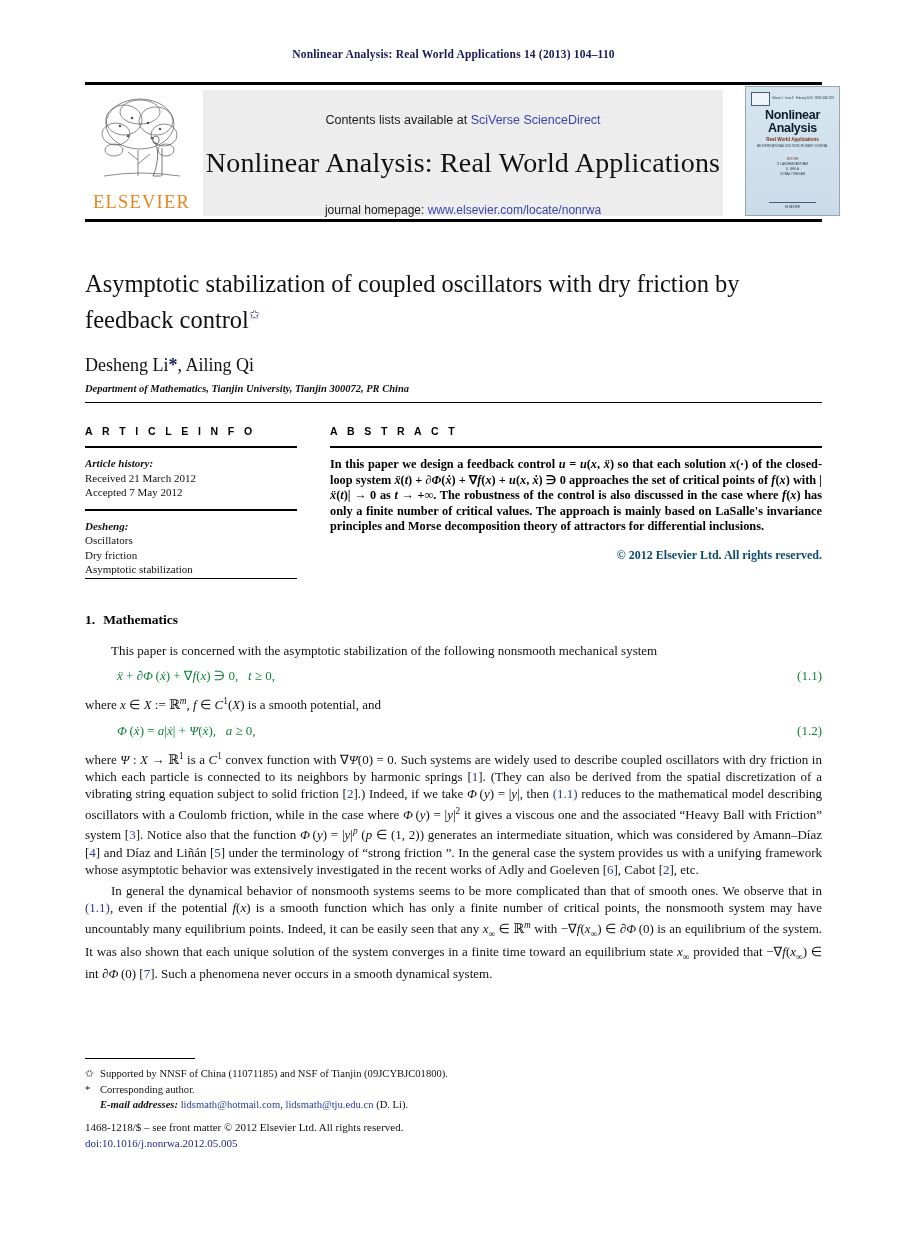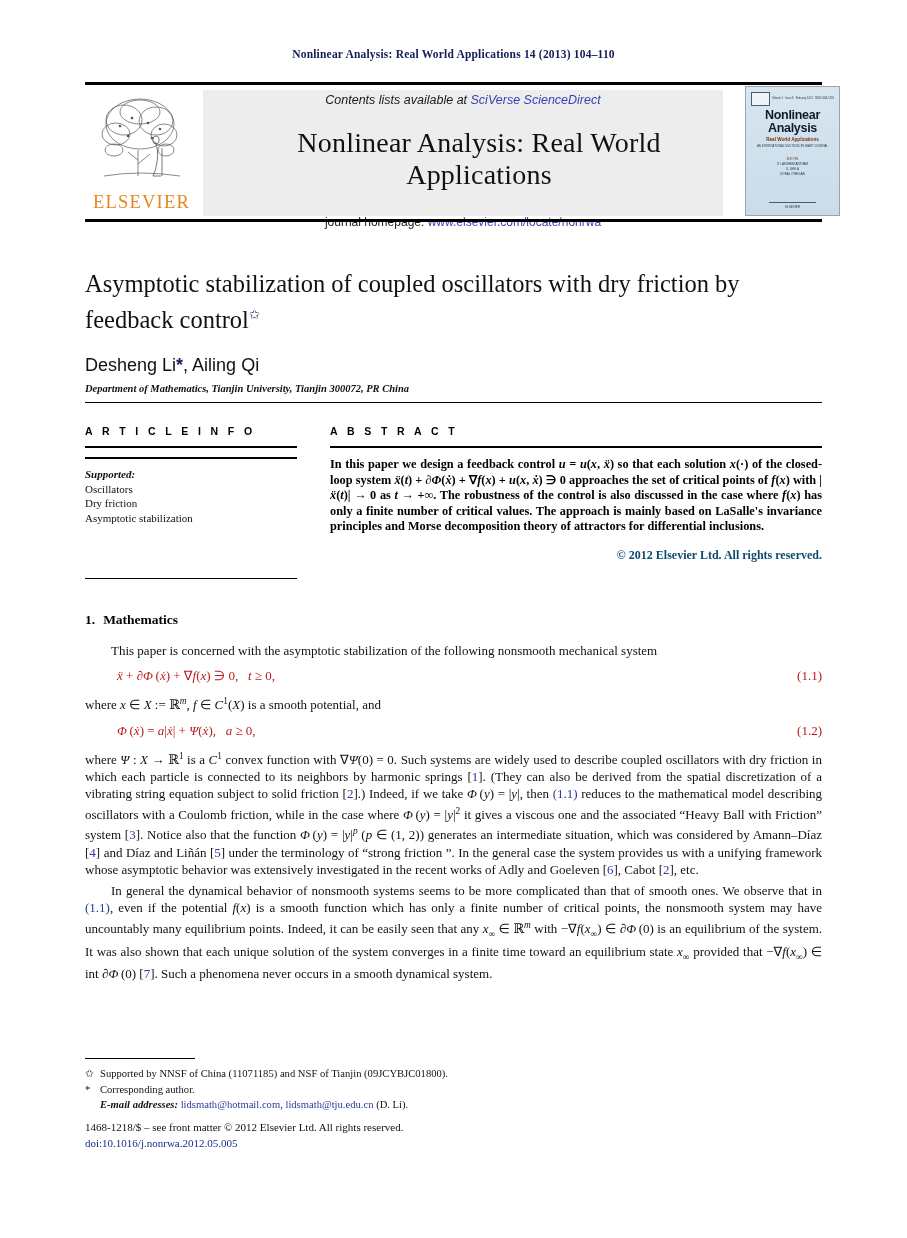--- a/index.html
+++ b/index.html
@@ -85,33 +85,31 @@
     left: 118px;
     width: 520px;
     height: 126px;
     background: #ededed;
     text-align: center;
   }
   .contents-line {
     font-family: "Liberation Sans", sans-serif;
     font-size: 12.5px;
     color: #1a1a1a;
-    padding-top: 3px;
-    font-style: italic;
+    padding-top: 23px;
   }
   .contents-line .sd {
     color: #3a43b0;
   }
   .journal-title {
     font-family: "Liberation Serif", serif;
     font-size: 28px;
     color: #111111;
     margin-top: 20px;
     letter-spacing: 0.2px;
-    padding-left: 32px;
   }
   .homepage-line {
     font-family: "Liberation Sans", sans-serif;
     font-size: 12px;
     color: #1a1a1a;
     margin-top: 24px;
   }
   .homepage-line .url {
     color: #3a43b0;
   }
@@ -215,21 +213,21 @@
     color: #111;
     margin: 0;
     font-weight: normal;
   }
   .title-star {
     color: #151b57;
     font-size: 13px;
     vertical-align: super;
   }
   .authors {
-    font-family: Liberation Sans, sans-serif;
+    font-family: Liberation Serif, serif;
     font-size: 18px;
     margin-top: 20px;
     color: #111;
   }
   .authors .corr {
     color: #151b57;
     font-weight: bold;
   }
   .affiliation {
     font-family: "Liberation Serif", serif;
@@ -333,21 +331,21 @@
     margin: 0 0 4px 0;
     color: #111;
   }
   p.indent { text-indent: 26px; }
   .eqline {
     position: relative;
     font-family: "Liberation Serif", serif;
     font-size: 13px;
     margin: 9px 0 9px 0;
     padding-left: 32px;
-    color: #b91c1c;
+    color: #15803d;
   }
   .eqnum {
     position: absolute;
     right: 0;
     top: 0;
   }
   .lnk { color: #2b3a9c; }
   .lnk-cite { color: #2b3a9c; }
   var, .mi { font-style: italic; }
   .sup { vertical-align: super; font-size: 0.72em; }
@@ -478,23 +476,28 @@
   <div class="title-block">
     <h1 class="paper-title"><span>Asymptotic stabilization of coupled oscillators with dry friction by feedback control</span><span class="title-star">✩</span></h1>
     <div class="authors"><span>Desheng Li</span><span class="corr">*</span><span>, Ailing Qi</span></div>
     <div class="affiliation">Department of Mathematics, Tianjin University, Tianjin 300072, PR China</div>
   </div>
   <div class="title-rule"></div>
 
   <div class="infocol">
     <div class="sec-head">A R T I C L E   I N F O</div>
     <div class="thick-rule"></div>
+    <div class="info-group">
+      <div class="lbl">Article history:</div>
+      <div>Received 21 March 2012</div>
+      <div>Accepted 7 May 2012</div>
+    </div>
     <div class="thick-rule"></div>
     <div class="info-group">
-      <div class="lbl">Supported:</div>
+      <div class="lbl">Desheng:</div>
       <div>Oscillators</div>
       <div>Dry friction</div>
       <div>Asymptotic stabilization</div>
     </div>
   </div>
   <div class="abs-rule-bottom"></div>
 
   <div class="abscol">
     <div class="sec-head">A B S T R A C T</div>
     <div class="thick-rule"></div>

